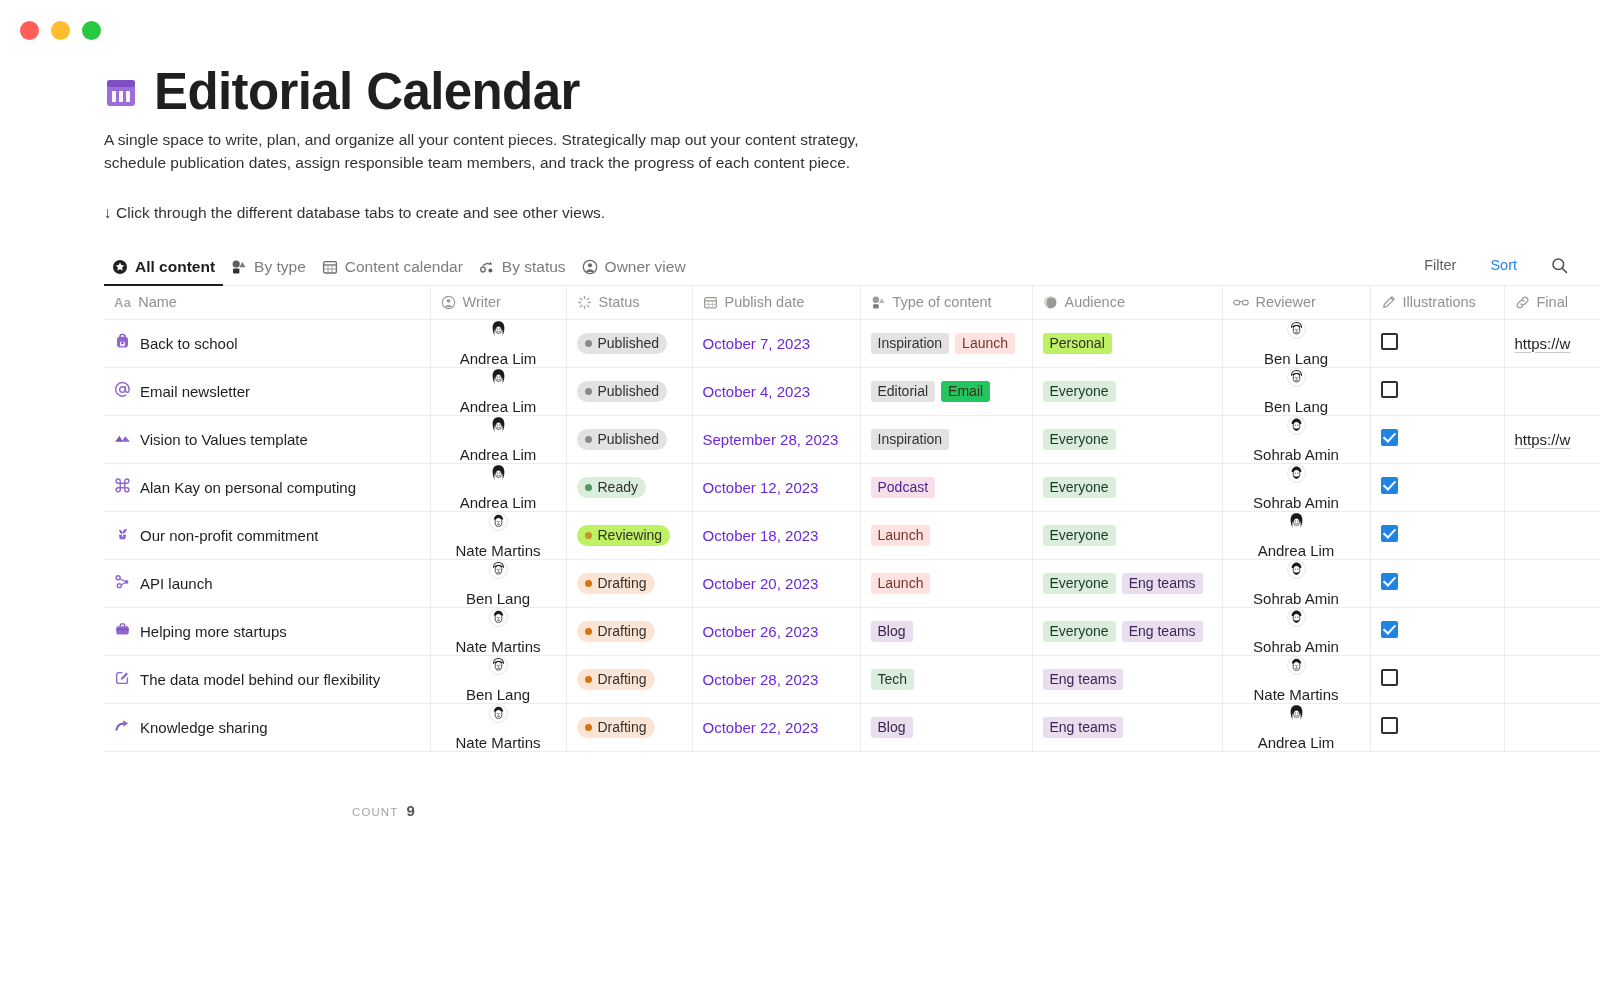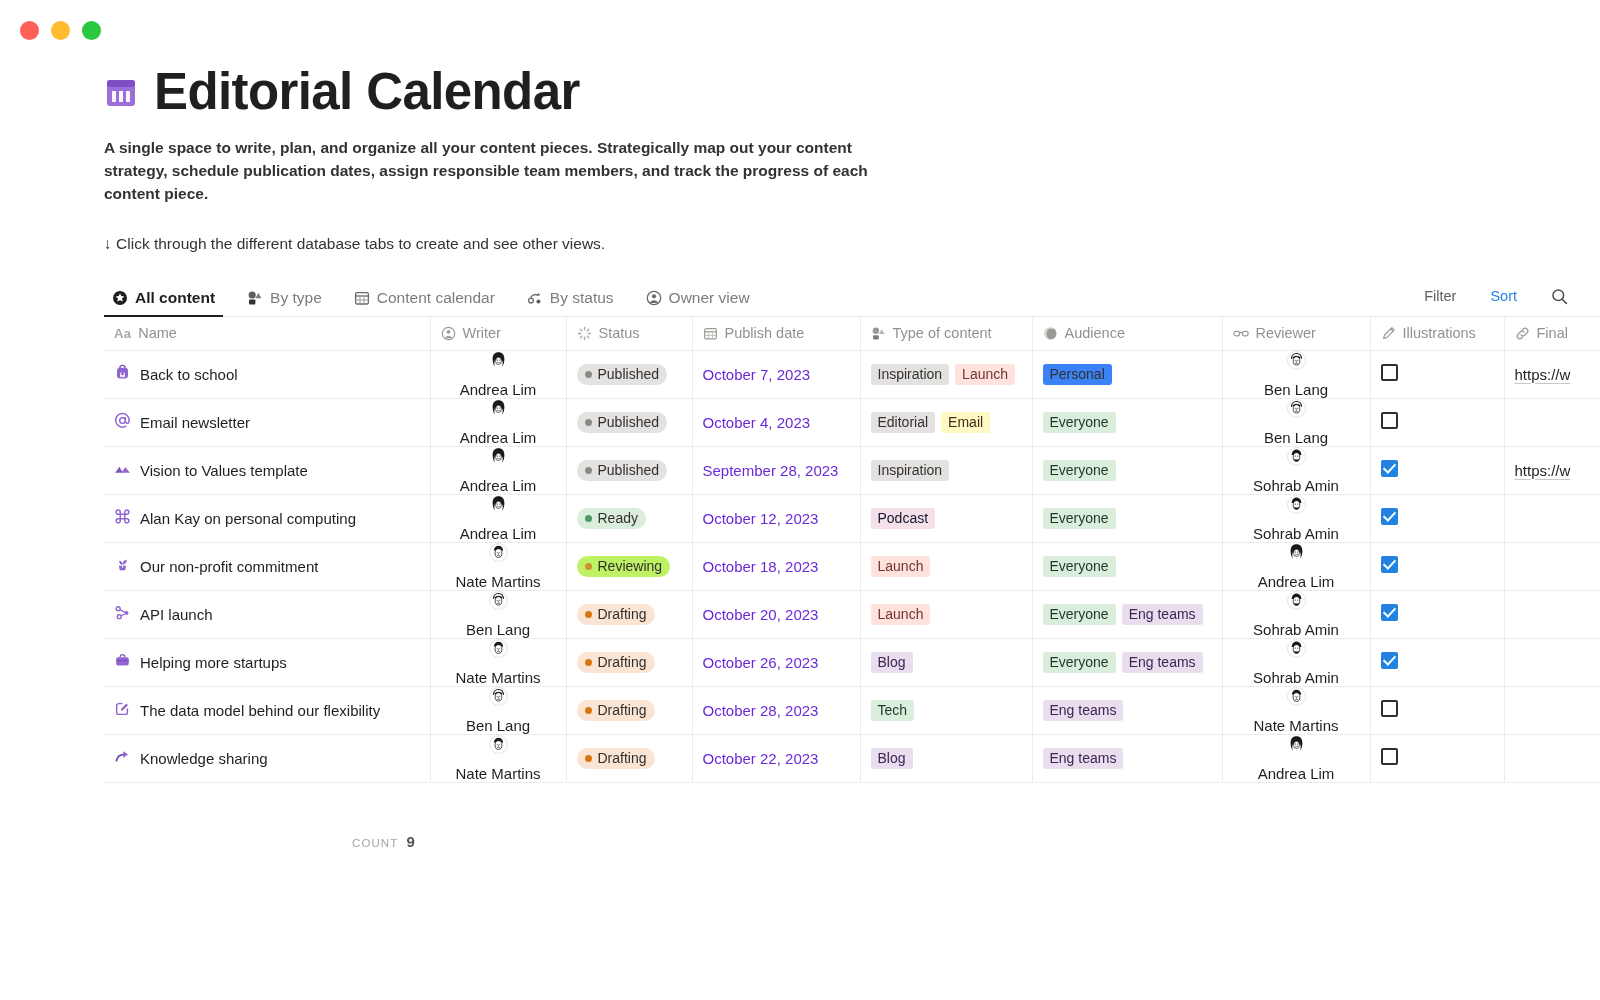--- a/index.html
+++ b/index.html
@@ -39,44 +39,43 @@
   .page-title {
     font-size: 51px;
     font-weight: bold;
     color: #1f1f1f;
     letter-spacing: -0.6px;
     margin: 0;
     line-height: 1.1;
   }
 
   .desc {
-    margin-top: 16px;
+    margin-top: 8px;
     font-size: 15.5px;
     line-height: 23px;
     color: #333333;
     max-width: 800px;
-    font-weight: bold;
   }
   .hint {
     margin-top: 30px;
     font-size: 15.5px;
     color: #333333;
   }
 
   
   .views-bar {
     margin-top: 32px;
     display: flex;
     align-items: center;
     justify-content: space-between;
     padding-right: 32px;
     border-bottom: 1px solid #ebebea;
     position: relative;
   }
-  .tabs { display: flex; align-items: flex-end; gap: 16px; }
+  .tabs { display: flex; align-items: flex-end; gap: 0; }
   .tab {
     display: flex; align-items: center; gap: 7px;
     padding: 4px 8px 9px 8px;
     font-size: 15.5px;
     color: #7d7c78;
     cursor: pointer;
     position: relative;
     white-space: nowrap;
   }
   .tab.active { color: #1f1f1f; font-weight: bold; }
@@ -477,21 +476,21 @@
       <span class="date">October 7, 2023</span>
     </td>
     <td>
       <div class="tags">
                 <span class="tag" style="background:#e3e2e0;color:#33302e">Inspiration</span>
                 <span class="tag" style="background:#ffe2dd;color:#6e3630">Launch</span>
               </div>
     </td>
     <td>
       <div class="tags">
-                <span class="tag" style="background:#3b82f6;color:#33302e">Personal</span>
+                <span class="tag" style="background:#bef264;color:#33302e">Personal</span>
               </div>
     </td>
     <td>
       <div class="person">
         <span class="avatar"><svg width="19" height="19" viewBox="0 0 20 20">
                     <circle cx="10" cy="10" r="9.4" fill="#fff" stroke="#cfcfcf" stroke-width="0.6"></circle>
                     <path d="M4.6 8.2c0-3.4 2.4-5.6 5.4-5.6s5.4 2.2 5.4 5.6" fill="none" stroke="#1a1a1a" stroke-width="1.1"></path>
                     <path d="M5.2 7.6c1.3-1.8 3-2.6 4.8-2.6s3.5.8 4.8 2.6" fill="#1a1a1a"></path>
                     <ellipse cx="10" cy="10.4" rx="3.5" ry="4.4" fill="#fff" stroke="#1a1a1a" stroke-width="0.8"></ellipse>
                     <circle cx="8.6" cy="9.7" r="0.55" fill="#1a1a1a"></circle>
@@ -536,21 +535,21 @@
       <span class="pill" style="background:#e3e2e0;color:#33302e">
         <span class="dot" style="background:#8b8a85"></span>Published
       </span>
     </td>
     <td>
       <span class="date">October 4, 2023</span>
     </td>
     <td>
       <div class="tags">
                 <span class="tag" style="background:#e3e2e0;color:#33302e">Editorial</span>
-                <span class="tag" style="background:#fef9c3;color:#402c1b">Email</span>
+                <span class="tag" style="background:#22c55e;color:#402c1b">Email</span>
               </div>
     </td>
     <td>
       <div class="tags">
                 <span class="tag" style="background:#dbeddb;color:#1c3829">Everyone</span>
               </div>
     </td>
     <td>
       <div class="person">
         <span class="avatar"><svg width="19" height="19" viewBox="0 0 20 20">
@@ -659,21 +658,21 @@
     <td>
       <span class="pill" style="background:#dbeddb;color:#33302e">
         <span class="dot" style="background:#4f9768"></span>Ready
       </span>
     </td>
     <td>
       <span class="date">October 12, 2023</span>
     </td>
     <td>
       <div class="tags">
-                <span class="tag" style="background:#f5e0e9;color:#0f172a">Podcast</span>
+                <span class="tag" style="background:#f5e0e9;color:#4c1d95">Podcast</span>
               </div>
     </td>
     <td>
       <div class="tags">
                 <span class="tag" style="background:#dbeddb;color:#1c3829">Everyone</span>
               </div>
     </td>
     <td>
       <div class="person">
         <span class="avatar"><svg width="19" height="19" viewBox="0 0 20 20">

